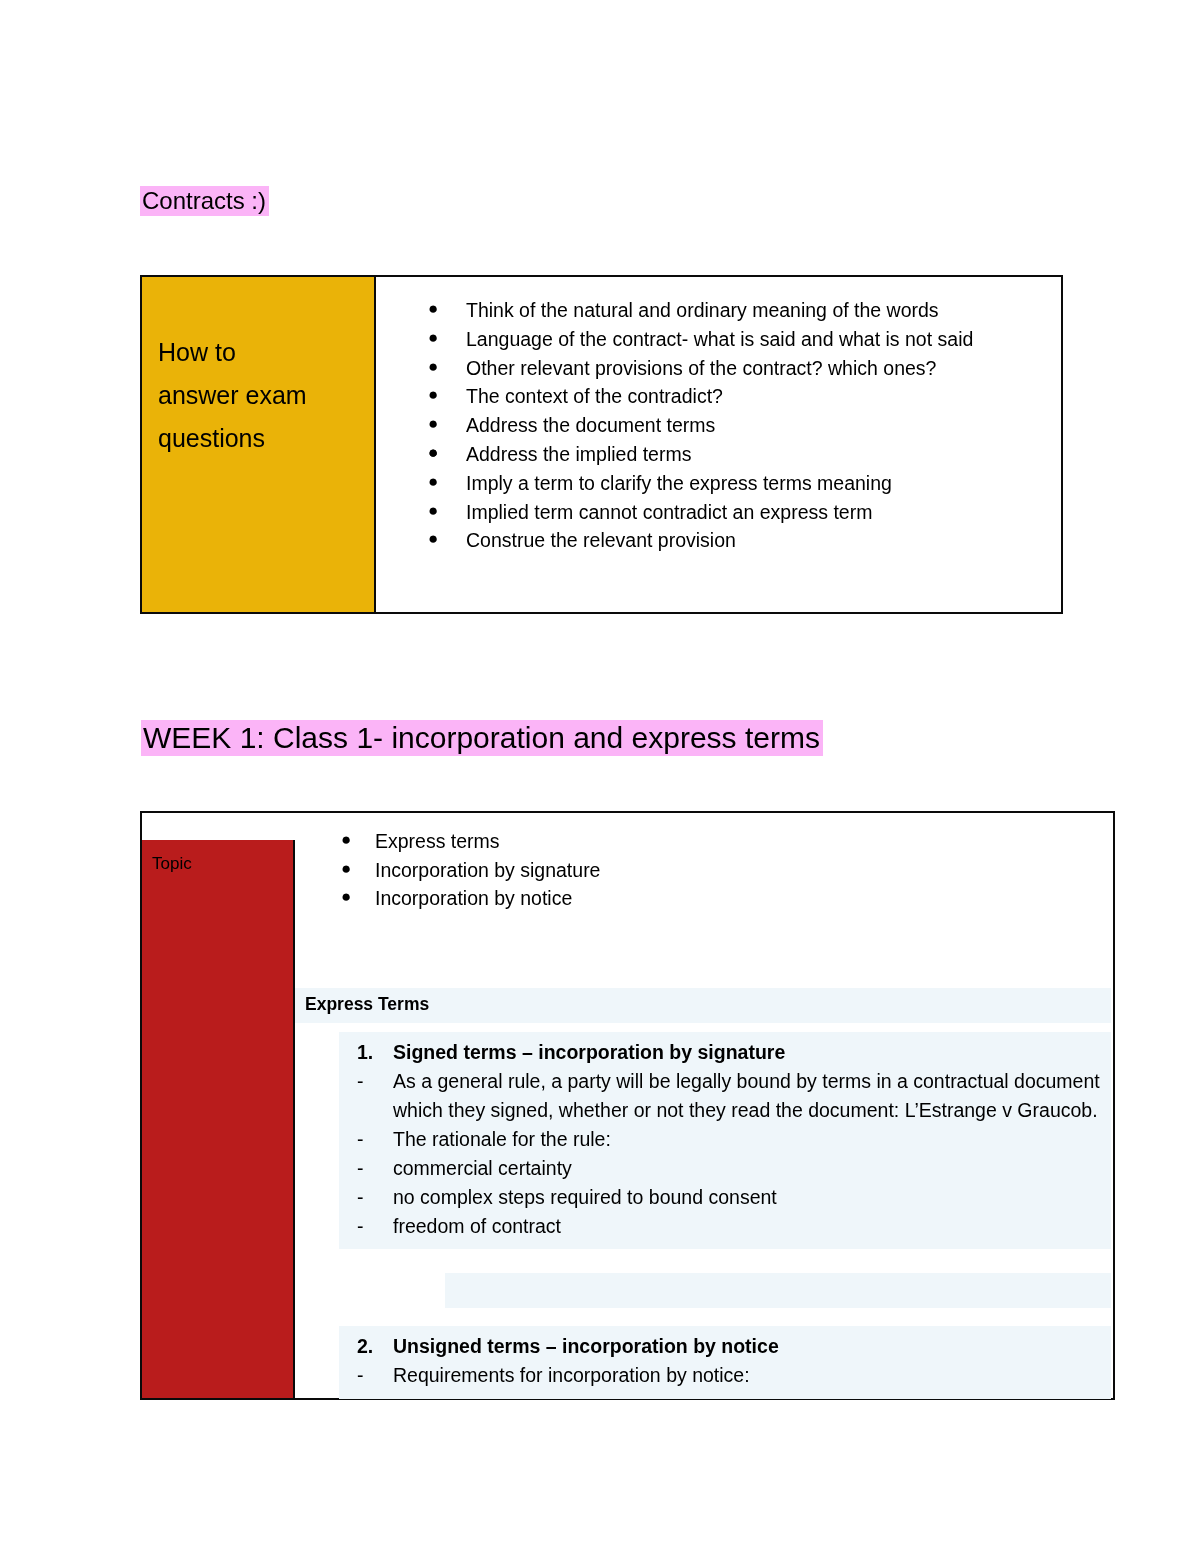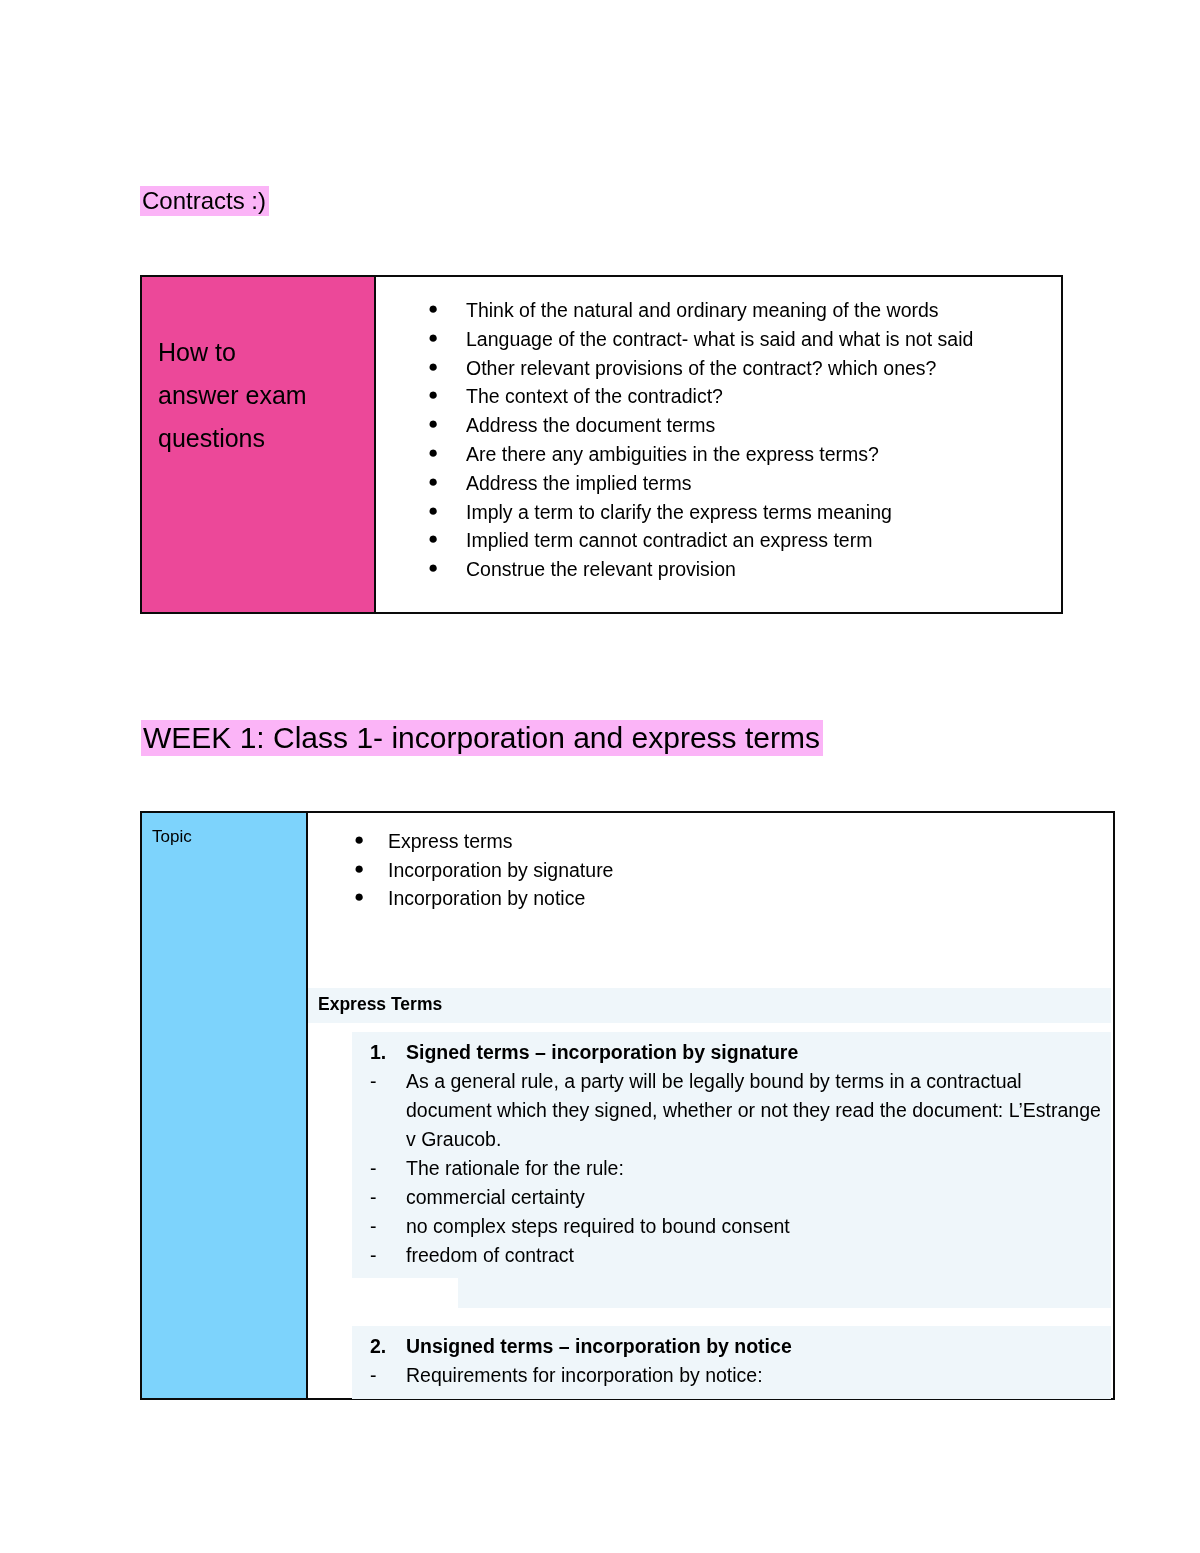--- a/index.html
+++ b/index.html
@@ -49,21 +49,21 @@
     width: 923px;
     height: 339px;
     border: 2px solid #0a0a0a;
     box-sizing: border-box;
     display: flex;
   }
   .t1-left {
     width: 234px;
     box-sizing: border-box;
     border-right: 2px solid #0a0a0a;
-    background: #ec4899;
+    background: #eab308;
     position: relative;
   }
   .t1-left-label {
     position: absolute;
     left: 16px;
     top: 54px;
     font-size: 25px;
     line-height: 43px;
     width: 200px;
     white-space: pre-line;
@@ -110,25 +110,26 @@
     position: absolute;
     left: 140px;
     top: 811px;
     width: 975px;
     height: 589px;
     border: 2px solid #0a0a0a;
     box-sizing: border-box;
     display: flex;
   }
   .t2-left {
-    width: 166px;
+    width: 153px;
     box-sizing: border-box;
     border-right: 2px solid #0a0a0a;
-    background: #7dd3fc;
-    position: relative;
+    background: #b91c1c;
+    position: relative;
+    margin-top: 27px;
   }
   .t2-left-label {
     position: absolute;
     left: 10px;
     top: 13px;
     font-size: 17px;
     line-height: 22px;
   }
   .t2-right {
     flex: 1;
@@ -237,21 +238,21 @@
 answer exam
 questions</div>
     </div>
     <div class="t1-right">
       <ul class="exam-list">
         <li><span class="bul">●</span><span>Think of the natural and ordinary meaning of the words</span></li>
         <li><span class="bul">●</span><span>Language of the contract- what is said and what is not said</span></li>
         <li><span class="bul">●</span><span>Other relevant provisions of the contract? which ones?</span></li>
         <li><span class="bul">●</span><span>The context of the contradict?</span></li>
         <li><span class="bul">●</span><span>Address the document terms</span></li>
-        <li><span class="bul">●</span><span>Are there any ambiguities in the express terms?</span></li>
+        <li><span class="bul">●</span></li>
         <li><span class="bul">●</span><span>Address the implied terms</span></li>
         <li><span class="bul">●</span><span>Imply a term to clarify the express terms meaning</span></li>
         <li><span class="bul">●</span><span>Implied term cannot contradict an express term</span></li>
         <li><span class="bul">●</span><span>Construe the relevant provision</span></li>
       </ul>
     </div>
   </div>
 
   <div class="week-heading"><span class="hl-pink">WEEK 1: Class 1- incorporation and express terms</span></div>
 

